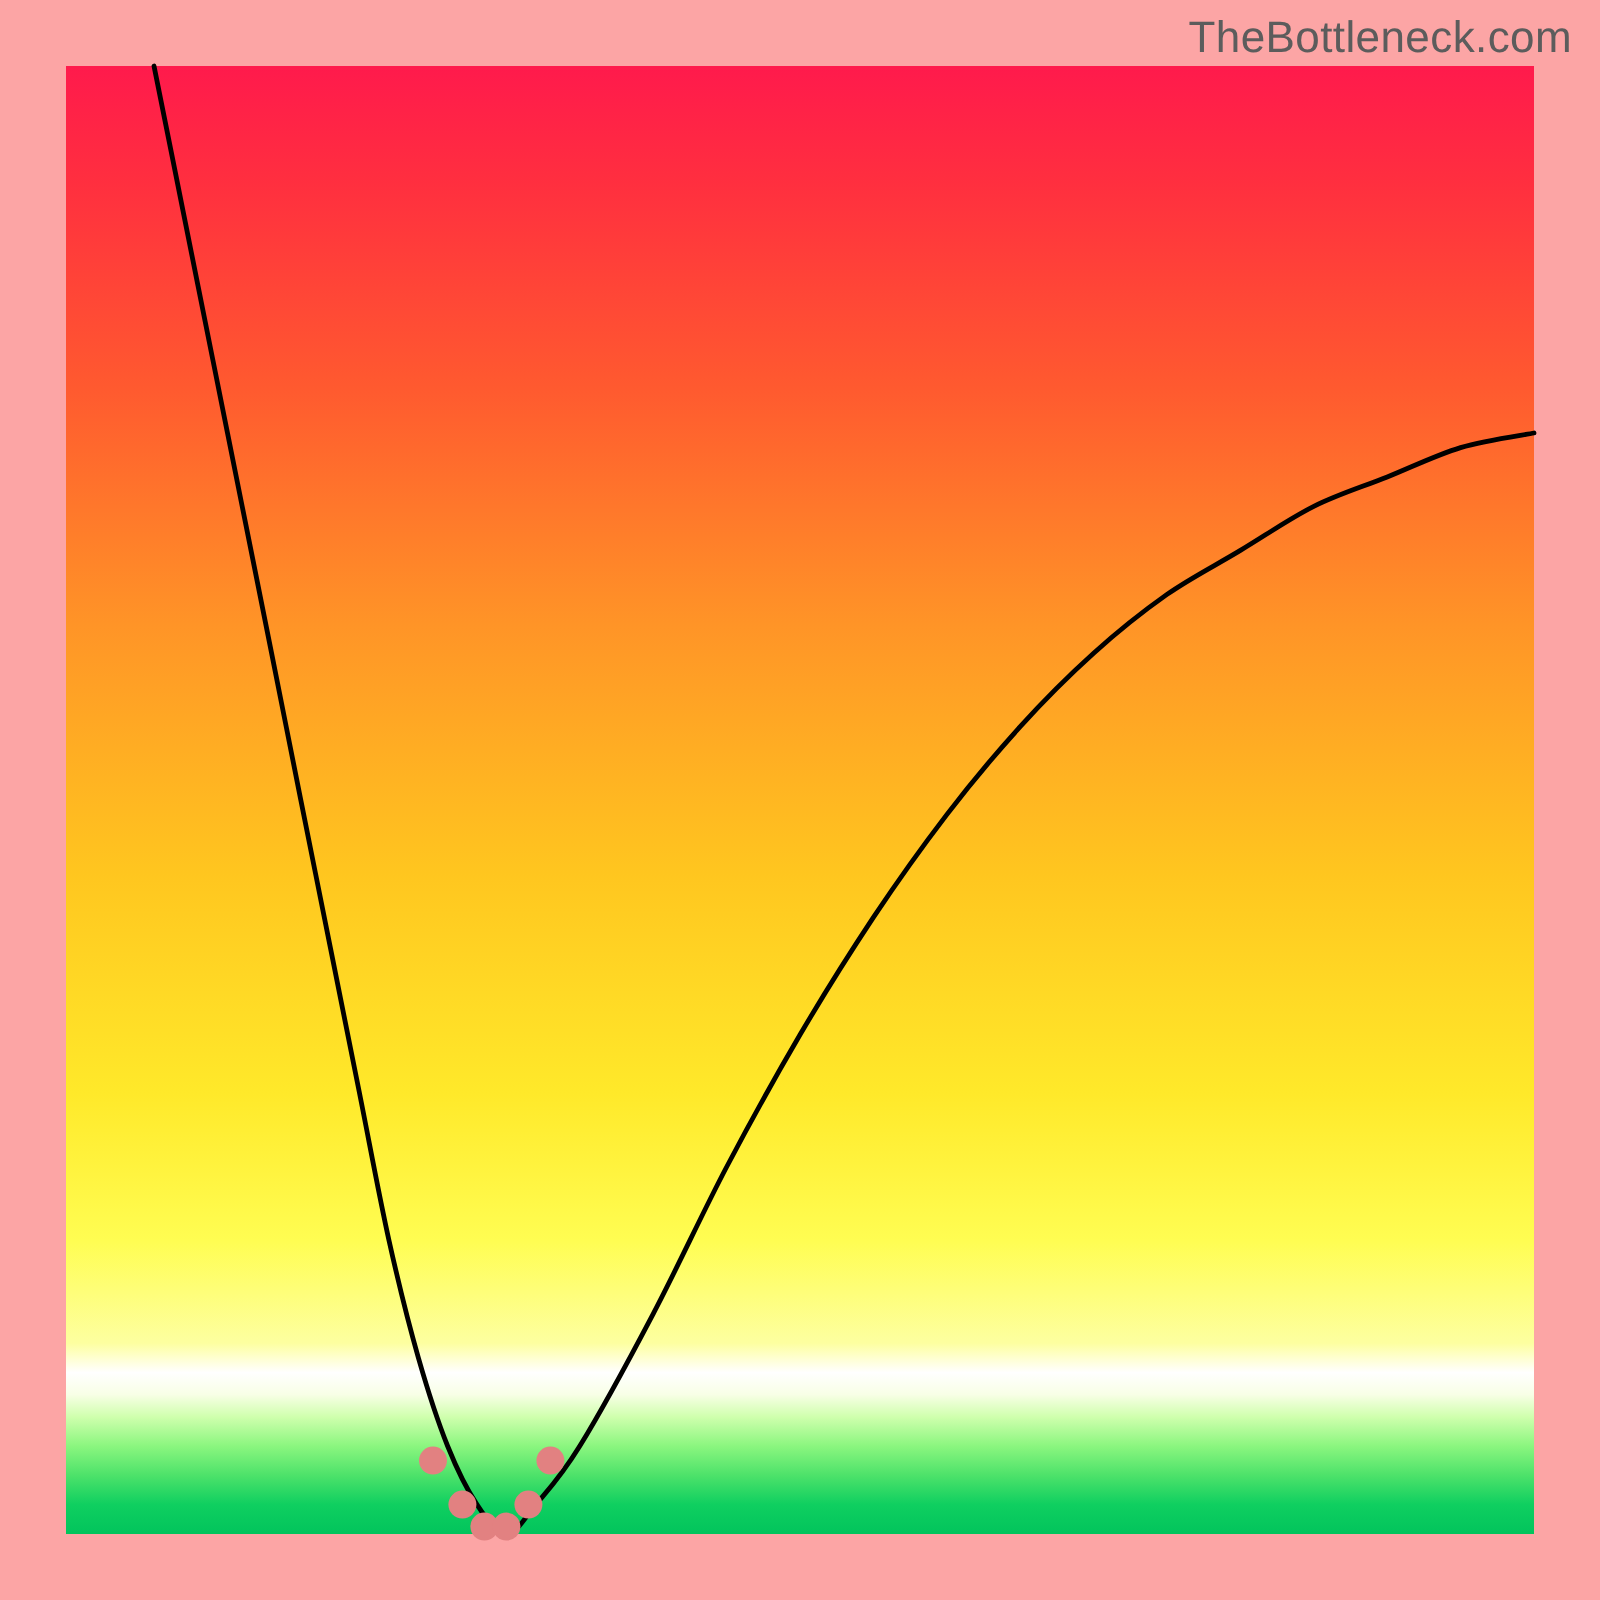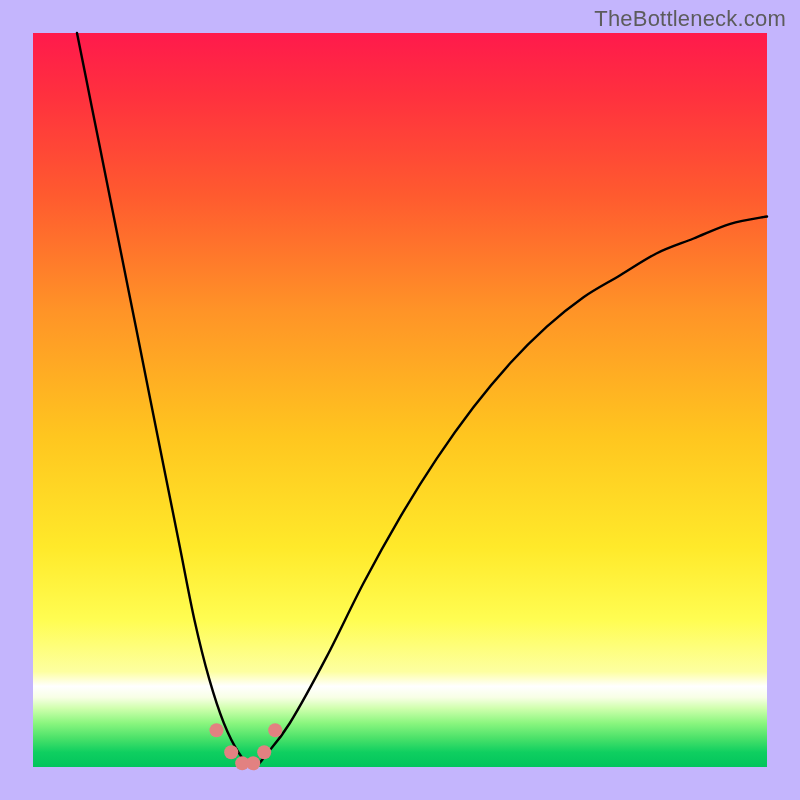--- a/index.html
+++ b/index.html
@@ -8,21 +8,21 @@
     width: 800px;
     height: 800px;
     background: #000;
     font-family: Arial, Helvetica, sans-serif;
     overflow: hidden;
   }
   .stage {
     position: relative;
     width: 800px;
     height: 800px;
-    background: #c4b5fd;
+    background: #fca5a5;
   }
   .plot-area {
     position: absolute;
     left: 33px;
     top: 33px;
     width: 734px;
     height: 734px;
     background: linear-gradient(to bottom,
       #ff1a4c 0%,
       #ff2f3f 8%,

